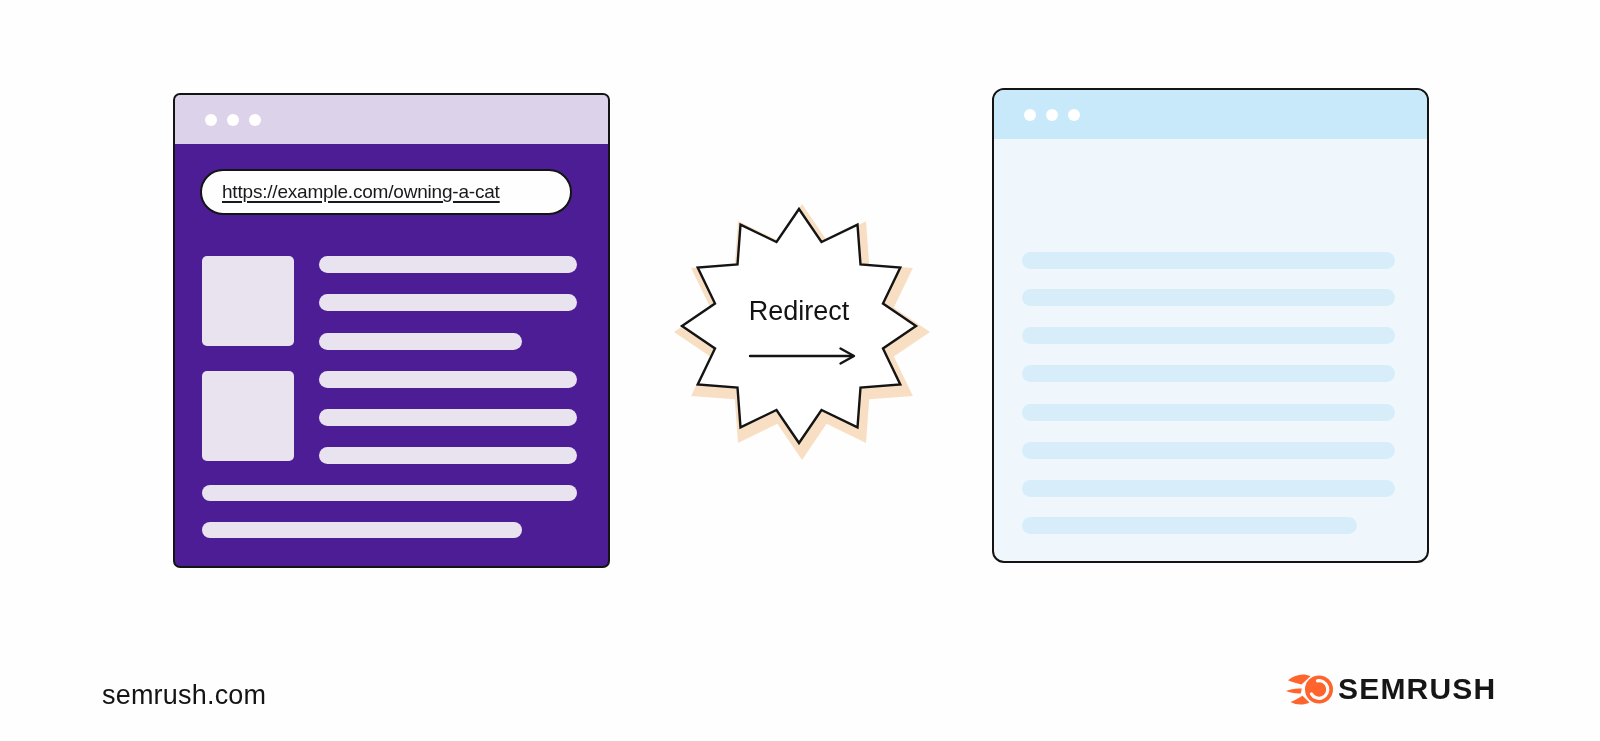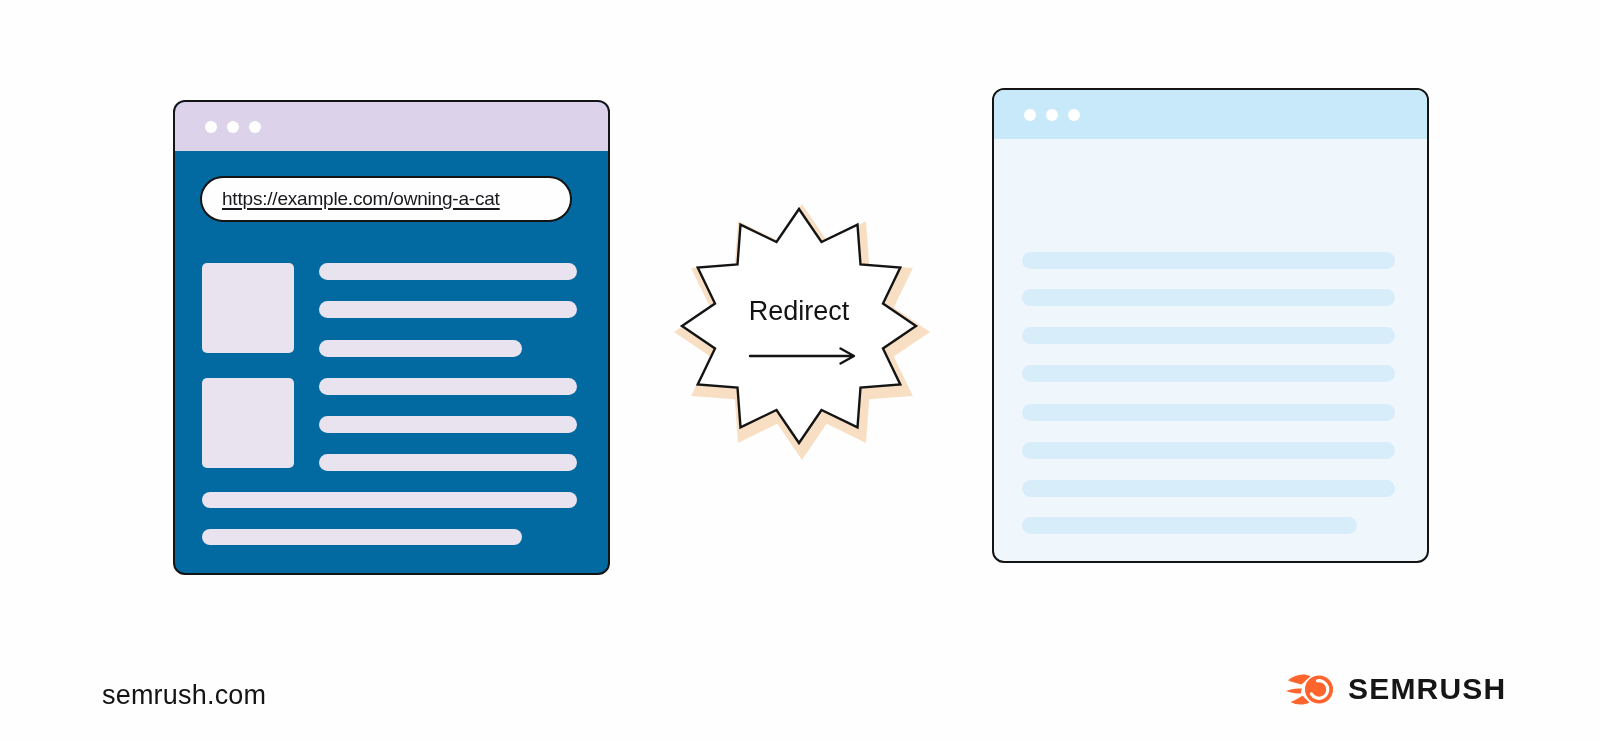--- a/index.html
+++ b/index.html
@@ -45,32 +45,32 @@
   .burst-svg { position:absolute; left:634px; top:166px; width:340px; height:340px; }
   .burst-label { font-family:"Liberation Sans", sans-serif; }
 
   
   .site-credit {
     position:absolute; left:86px; top:680px;
     font-size:27px; color:#141414; letter-spacing:0.2px;margin-left:16px;
   }
   .logo {
     position:absolute; left:1286px; top:670px; height:38px;
-    display:flex; align-items:center; gap:11px;
+    display:flex; align-items:center; gap:1px;
   }
   .wordmark {
     font-size:30px; font-weight:800; letter-spacing:1.2px; color:#161616;
   }
 </style>
 </head>
 <body>
 
 <div class="stage" style="background-color: rgb(254, 254, 254);">
 
-  <div class="win left" style="left: 173px; top: 100px; background-color: #0369a1; --ph: #e9e3f0;">
+  <div class="win left" style="left: 173px; top: 93px; background-color: #4c1d95; border-radius: 7px; --ph: #e9e3f0;">
     <div class="topbar" style="background-color: rgb(220, 210, 234);">
       <span class="dot"></span>
       <span class="dot"></span>
       <span class="dot"></span>
     </div>
     <div class="pill">
       <span class="url">https://example.com/owning-a-cat</span>
     </div>
 
     <div class="ph sq" style="left:27px;  top:161px;"></div>

